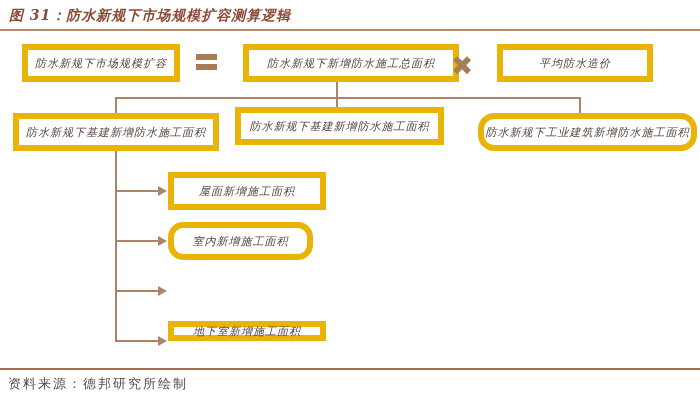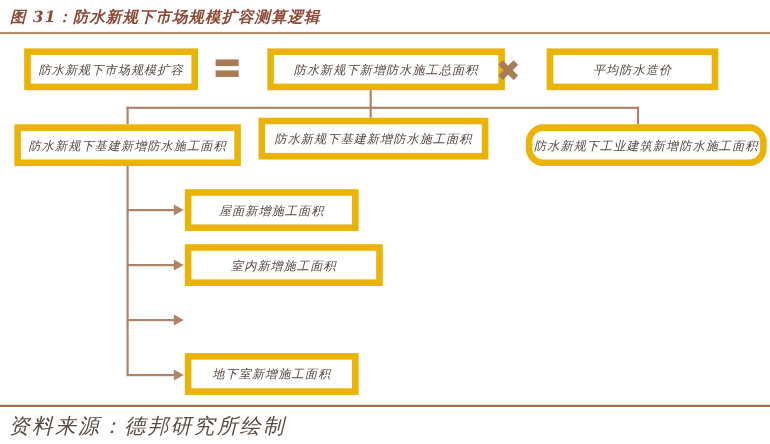--- a/index.html
+++ b/index.html
@@ -18,21 +18,21 @@
   .title-rule{
     position:absolute;left:0;top:29px;width:700px;height:2px;
     background:#B38B6A;
   }
   .bottom-rule{
     position:absolute;left:0;top:368px;width:700px;height:2px;
     background:#A37048;
   }
   .footer{
     position:absolute;left:8px;top:375px;
-    font-size:19px;font-style:italic;
+    font-size:13px;
     color:#584A3E;letter-spacing:2px;white-space:nowrap;
   }
   .dbox{
     position:absolute;box-sizing:border-box;
     border:6px solid #eab308;background:#ffffff;
     display:flex;align-items:center;justify-content:center;
     font-size:11px;font-style:italic;color:#54453E;
     letter-spacing:1px;text-align:center;white-space:nowrap;
   }
   .line{position:absolute;background:#AF8366;}
@@ -92,19 +92,19 @@
   <div class="line" style="left:116px;top:240px;width:43px;height:2px;"></div>
   <div class="arrowhead" style="left:158px;top:236px;"></div>
 
   <div class="line" style="left:116px;top:290px;width:43px;height:2px;"></div>
   <div class="arrowhead" style="left:158px;top:286px;"></div>
 
   <div class="line" style="left:116px;top:340px;width:43px;height:2px;"></div>
   <div class="arrowhead" style="left:158px;top:336px;"></div>
 
   <div class="dbox" style="left:168px;top:172px;width:158px;height:38px;">屋面新增施工面积</div>
-  <div class="dbox" style="left:168px;top:222px;width:180px;height:38px;">室内新增施工面积</div>
-  <div class="dbox" style="left:168px;top:321px;width:158px;height:38px;">地下室新增施工面积</div>
+  <div class="dbox" style="left:168px;top:222px;width:145px;height:38px;border-radius:15px;">室内新增施工面积</div>
+  <div class="dbox" style="left:168px;top:321px;width:158px;height:20px;">地下室新增施工面积</div>
 
   <div class="bottom-rule"></div>
   <div class="footer">资料来源：德邦研究所绘制</div>
 
 </div>
 
 </body></html>

